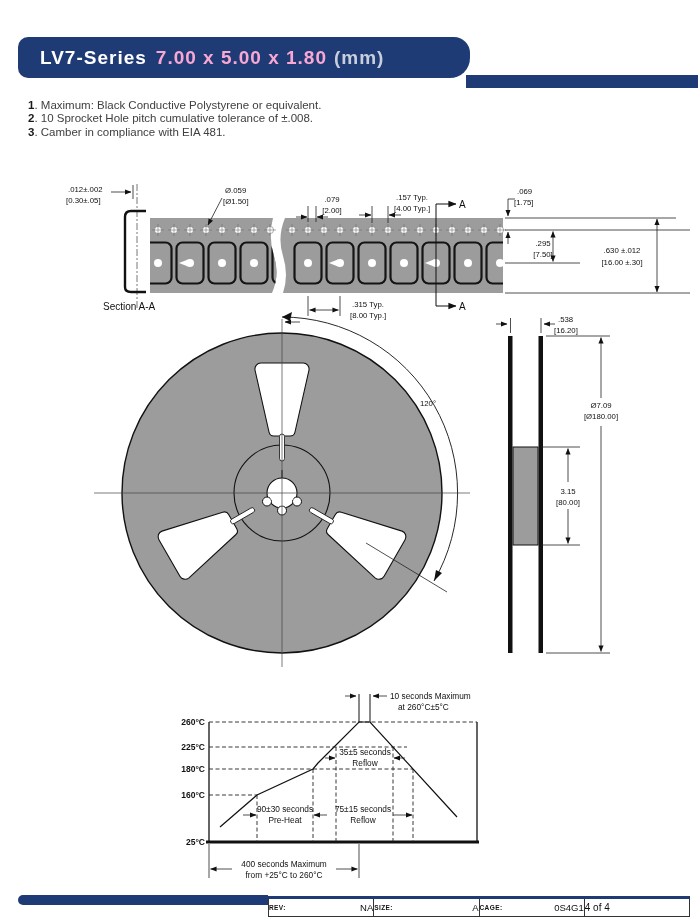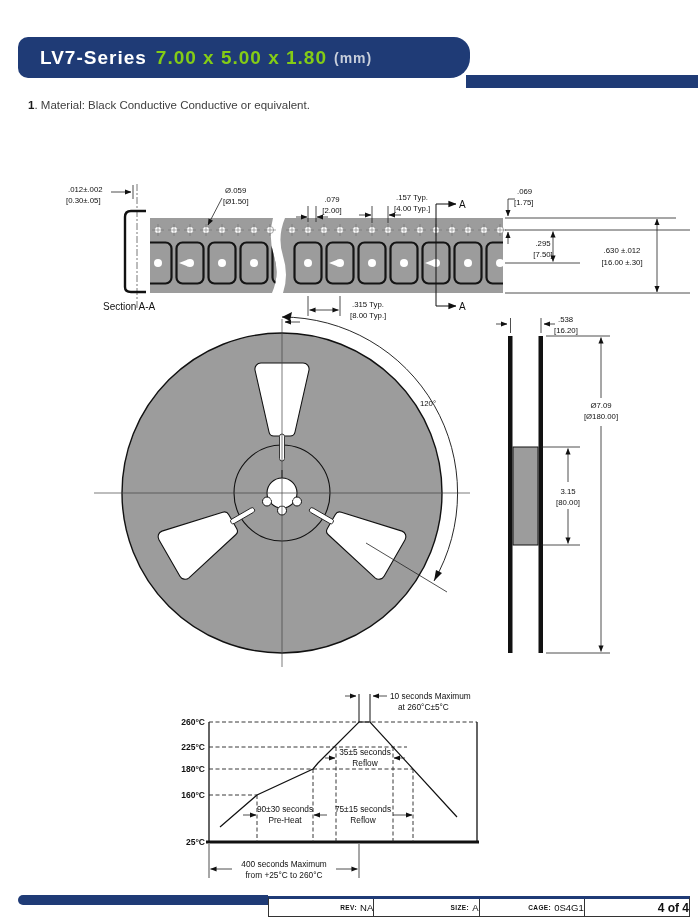--- a/index.html
+++ b/index.html
@@ -3,22 +3,22 @@
 <meta charset="utf-8">
 <style>
   html,body{margin:0;padding:0;background:#e8e8e8;}
   .page{position:relative;width:698px;height:924px;background:#fff;
         font-family:"Liberation Sans",sans-serif;overflow:hidden;margin:0 auto;}
   
   .banner{position:absolute;left:18px;top:37px;width:452px;height:41px;
           background:#1f3b76;border-radius:10px 16px 20px 10px;
           display:flex;align-items:center;padding-left:22px;box-sizing:border-box;white-space:nowrap;}
   .banner .t1{color:#ffffff;font-weight:bold;font-size:19px;letter-spacing:1px;}
-  .banner .t2{color:#84cc16;font-weight:bold;font-size:19px;letter-spacing:1px;margin-left:9px;}
-  .banner .t3{color:#c8cfdc;font-weight:600;font-size:14px;letter-spacing:1px;margin-left:7px;}
+  .banner .t2{color:#f9a8d4;font-weight:bold;font-size:19px;letter-spacing:1px;margin-left:9px;}
+  .banner .t3{color:#c8cfdc;font-weight:600;font-size:19px;letter-spacing:1px;margin-left:7px;}
   .hbar{position:absolute;left:466px;top:75px;width:232px;height:13px;background:#1f3b76;}
   .logo{position:absolute;left:520px;top:5px;width:178px;height:70px;}
   .logo .pdi{position:absolute;left:46px;top:-16px;font-size:56px;font-weight:bold;
              color:#24406f;letter-spacing:5px;}
   .logo .tag{position:absolute;left:50px;top:57px;font-size:7.5px;letter-spacing:1.6px;
              color:#2c4f94;white-space:nowrap;font-weight:bold;}
   
   .notes{position:absolute;left:28px;top:99px;font-size:11.5px;color:#404040;line-height:13.4px;}
   .notes b{color:#1a1a1a;}
   
@@ -28,40 +28,42 @@
   .tempt{font-size:8.5px;font-weight:bold;}
   .ann{font-size:8.3px;}
   .dash{stroke:#222;stroke-width:0.9;stroke-dasharray:4 2.5;fill:none;}
   .ln{stroke:#222;stroke-width:0.8;fill:none;}
   .dln{stroke:#111;stroke-width:1;fill:none;}
   
   .fbar{position:absolute;left:18px;top:895px;width:250px;height:10px;background:#1f3b76;
         border-radius:5px 0 0 5px;}
   .ftable{position:absolute;left:268px;top:896px;width:420px;height:17px;background:#fff;
           display:flex;border:1px solid #333;border-top:3px solid #1f3b76;box-sizing:content-box;}
-  .fcell{flex:1;display:flex;align-items:center;justify-content:flex-end;gap:3px;border-left:1px solid #333;}
+  .fcell{flex:1;display:flex;align-items:center;justify-content:space-between;gap:3px;border-left:1px solid #333;}
   .fcell:first-child{border-left:none;}
   .flab{font-size:6.5px;letter-spacing:0.4px;color:#111;font-weight:bold;}
   .fval{font-size:9.5px;color:#111;}
-  .fpage{font-size:12px;font-weight:bold;color:#111;}
+  .fpage{font-size:10px;font-weight:normal;color:#111;}
 </style>
 </head>
 <body>
 
 <div class="page">
 
   <div class="banner">
     <span class="t1">LV7-Series</span>
     <span class="t2">7.00 x 5.00 x 1.80</span>
     <span class="t3">(mm)</span>
   </div>
   <div class="hbar"></div>
 
   <div class="notes">
-    <div><b>1</b><span>. Material: Black Conductive Conductive or equivalent.</span></div>
+    <div><b>1</b><span>. Maximum: Black Conductive Polystyrene or equivalent.</span></div>
+    <div><b>2</b><span>. 10 Sprocket Hole pitch cumulative tolerance of ±.008.</span></div>
+    <div><b>3</b><span>. Camber in compliance with EIA 481.</span></div>
   </div>
 
   <svg width="698" height="924" viewBox="0 0 698 924" style="position:absolute;left:0;top:0;">
     <defs>
       <marker id="ah" viewBox="0 0 10 10" refX="9.5" refY="5" markerWidth="8" markerHeight="8" orient="auto-start-reverse">
         <path d="M0,1 L10,5 L0,9 Z" fill="#111"></path>
       </marker>
       <g id="hole">
         <circle r="3.6" fill="#fff" stroke="#777" stroke-width="0.6"></circle>
         <line x1="-6" y1="0" x2="6" y2="0" stroke="#6e6e6e" stroke-width="0.6"></line>

